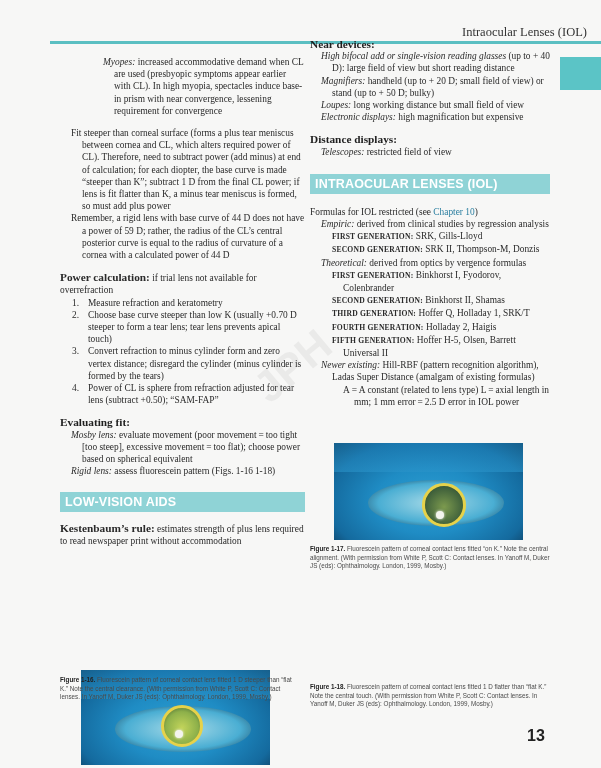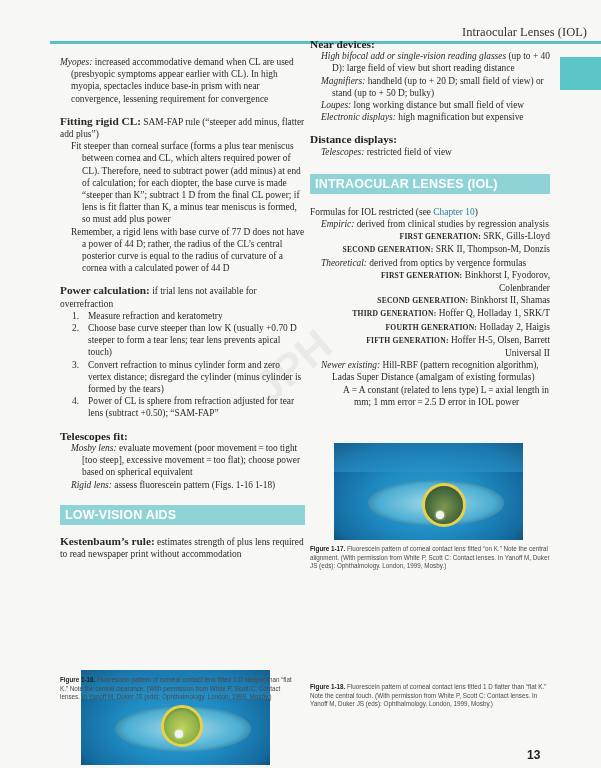--- a/index.html
+++ b/index.html
@@ -7,23 +7,23 @@
   body { position: relative; font-family: "Liberation Serif", "DejaVu Serif", serif; color: #2a2a2a; font-size: 9.4px; line-height: 12.2px; }
 
   .running-head { position: absolute; top: 26px; right: 14px; font-size: 12.5px; color: #333; }
   .head-rule { position: absolute; top: 41px; left: 50px; right: 0; height: 3px; background: #5bbfc2; }
   .side-tab { position: absolute; top: 57px; left: 560px; width: 41px; height: 33px; background: #5bc4c6; }
 
   .col { position: absolute; }
   .col-left { left: 60px; top: 56px; width: 245px; }
   .col-right { left: 310px; top: 38px; width: 240px; }
 
-  .hang { padding-left: 11px; text-indent: -11px; }
+  .hang { padding-left: 11px; text-indent: -11px; margin-left: 43px; }
   .hang2 { padding-left: 22px; text-indent: -11px; }
-  .hang3 { padding-left: 33px; text-indent: -11px; text-align: right; }
+  .hang3 { padding-left: 33px; text-indent: -11px; }
   .hang4 { padding-left: 44px; text-indent: -11px; }
   i.lbl { font-style: italic; }
   .heading { font-weight: bold; font-size: 11.3px; color: #1f1f1f; }
   .heading-run { font-weight: bold; font-size: 11.3px; }
   .sc { font-weight: bold; font-size: 7.6px; letter-spacing: 0.2px; text-transform: uppercase; }
   .gap { height: 10px; }
   .link { color: #2b7fa0; }
 
   .banner { background: #8fd3d6; color: #ffffff; font-family: "Liberation Sans", "DejaVu Sans", sans-serif; font-weight: bold; font-size: 12.5px; letter-spacing: 0.2px; height: 20px; line-height: 20px; padding-left: 5px; }
 
@@ -33,45 +33,41 @@
 
   .figure { position: absolute; }
   .eye { position: relative; overflow: hidden; background: radial-gradient(ellipse at 50% 60%, #2e9fd2 0%, #1f8cc4 40%, #146a9e 75%, #0b2f4a 100%); }
   .eye .lid { position: absolute; left: 18%; right: 10%; top: 38%; height: 48%; border-radius: 50%; background: radial-gradient(ellipse at 50% 50%, #a9dbe8 0%, #4aaed3 60%, #16324a 100%); }
   .eye .iris { position: absolute; border-radius: 50%; border: 3px solid #e6d24a; background: radial-gradient(circle at 50% 55%, #7c9a4e 0%, #3d5e3a 70%, #1d2b22 100%); }
   .eye .glint { position: absolute; width: 8px; height: 8px; border-radius: 50%; background: #f4f4ee; box-shadow: 0 0 3px #fff; }
   .eye .brow { position: absolute; left: 0; right: 0; top: 0; height: 30%; background: linear-gradient(180deg, #1d7fb8, #2a93c9); opacity: 0.6; }
 
   .caption { position: absolute; font-family: "Liberation Sans", "DejaVu Sans", sans-serif; font-size: 6.3px; line-height: 8.6px; color: #4a4a4a; }
   .caption b { color: #222; }
-  .page-num { position: absolute; top: 730px; left: 527px; font-family: "Liberation Sans", "DejaVu Sans", sans-serif; font-weight: bold; font-size: 12px; color: #222; margin-top: 19px; }
+  .page-num { position: absolute; top: 730px; left: 527px; font-family: "Liberation Sans", "DejaVu Sans", sans-serif; font-weight: bold; font-size: 16px; color: #222; }
   .watermark { position: absolute; left: 250px; top: 360px; font-family: "Liberation Sans", sans-serif; font-size: 44px; color: rgba(0,0,0,0.05); transform: rotate(-40deg); font-weight: bold; pointer-events: none; }
 </style>
 </head>
 <body>
 
 <div class="running-head">Intraocular Lenses (IOL)</div>
 <div class="head-rule"></div>
 <div class="side-tab"></div>
 <div class="watermark">JPH</div>
 
 <div class="col col-left">
   <div class="hang">
     <i class="lbl">Myopes:</i>
     <span>increased accommodative demand when CL are used (presbyopic symptoms appear earlier with CL). In high myopia, spectacles induce base-in prism with near convergence, lessening requirement for convergence</span>
   </div>
   <div class="gap"></div>
 
   <div>
-    <div>
-      <span class="heading-run">Fitting rigid CL:</span>
-      <span>SAM-FAP rule (“steeper add minus, flatter add plus”)</span>
-    </div>
     <div class="hang2">Fit steeper than corneal surface (forms a plus tear meniscus between cornea and CL, which alters required power of CL). Therefore, need to subtract power (add minus) at end of calculation; for each diopter, the base curve is made “steeper than K”; subtract 1 D from the final CL power; if lens is fit flatter than K, a minus tear meniscus is formed, so must add plus power</div>
-    <div class="hang2">Remember, a rigid lens with base curve of 77 D does not have a power of 44 D; rather, the radius of the CL’s central posterior curve is equal to the radius of curvature of a cornea with a calculated power of 44 D</div>
+    <div class="hang2">Remember, a rigid lens with base curve of 44 D does not have a power of 59 D; rather, the radius of the CL’s central posterior curve is equal to the radius of curvature of a cornea with a calculated power of 44 D</div>
   </div>
   <div class="gap"></div>
 
   <div>
     <div>
       <span class="heading-run">Power calculation:</span>
       <span>if trial lens not available for overrefraction</span>
     </div>
     <ol class="steps">
       <li>
@@ -88,21 +84,21 @@
         </li>
       <li>
           <span class="num">4.</span>
           <span>Power of CL is sphere from refraction adjusted for tear lens (subtract +0.50); “SAM-FAP”</span>
         </li>
     </ol>
   </div>
   <div class="gap"></div>
 
   <div>
-    <div class="heading">Telescopes fit:</div>
+    <div class="heading">Evaluating fit:</div>
     <div class="hang2">
       <i class="lbl">Mosby lens:</i>
       <span>evaluate movement (poor movement = too tight [too steep], excessive movement = too flat); choose power based on spherical equivalent</span>
     </div>
     <div class="hang2">
       <i class="lbl">Rigid lens:</i>
       <span>assess fluorescein pattern (Figs. 1-16 1-18)</span>
     </div>
   </div>
   <div style="height:14px"></div>

